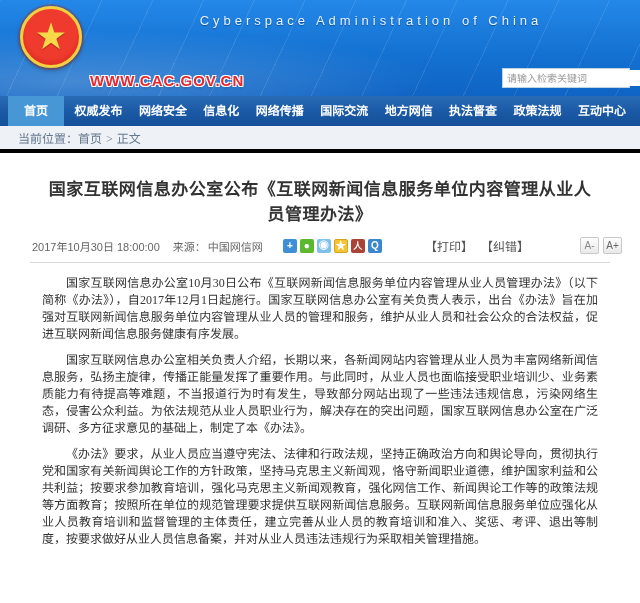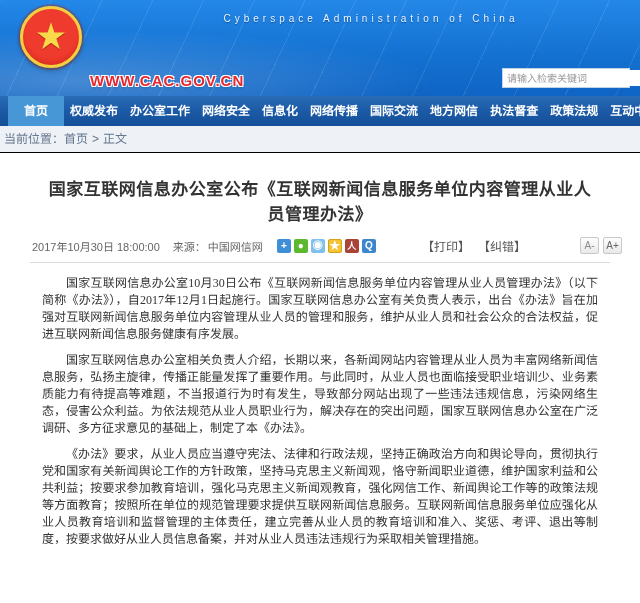--- a/index.html
+++ b/index.html
@@ -27,21 +27,21 @@
     box-shadow:0 0 0 2px rgba(180,40,20,.35), 0 2px 5px rgba(0,0,0,.35);
     display:flex; align-items:center; justify-content:center;
   }
   .emblem .star { color:#f9d94a; font-size:30px; line-height:1; text-shadow:0 1px 1px rgba(120,30,0,.6); }
   .title-block { position:absolute; left:102px; top:9px; width:538px; }
   .site-title {
     color:#fff; font-size:31px; font-weight:bold; letter-spacing:1px;
     white-space:nowrap; text-shadow:1px 2px 2px rgba(0,40,90,.55);
   }
   .site-subtitle {
-    color:#e9f3ff; font-size:10px; letter-spacing:4px; margin-top:4px;
+    color:#e9f3ff; font-size:13px; letter-spacing:4px; margin-top:4px;
     text-align:center; text-shadow:0 1px 1px rgba(0,40,90,.5);
   }
   .site-url {
     position:absolute; left:90px; bottom:7px;
     color:#e8262d; font-size:15px; font-weight:bold; letter-spacing:1px;
     text-shadow:-1px -1px 0 #fff,1px -1px 0 #fff,-1px 1px 0 #fff,1px 1px 0 #fff,0 2px 3px rgba(0,0,0,.25);
   }
   .search-box {
     position:absolute; right:10px; bottom:8px; width:128px; height:20px;
     background:#fff; border:1px solid #bcd3ea; display:flex; align-items:center;
@@ -59,39 +59,39 @@
     padding:0 8px;
   }
   .nav a {
     color:#fff; font-size:12px; font-weight:bold; text-decoration:none;
     line-height:30px; padding:0 6px; white-space:nowrap;
   }
   .nav a.active { background:#4796d6; padding:0 16px; }
 
   
   .breadcrumb {
-    height:27px; background:#eef1f6; border-bottom:1px solid #000000;
-    font-size:12px; color:#66788e; line-height:27px; padding-left:4px;
+    height:27px; background:#eef1f6; border-bottom:4px solid #000000;
+    font-size:12px; color:#66788e; line-height:27px; padding-left:18px;font-family:Liberation Serif, serif;
   }
   .breadcrumb a { color:#66788e; text-decoration:none; }
   .breadcrumb .sep { margin:0 4px; }
 
   
   .article { padding-top:16px; }
   .article-title {
     text-align:center; font-size:17px; font-weight:bold; color:#333;
     padding:6px 44px 10px; letter-spacing:.5px;
   }
   .meta-row {
     display:flex; align-items:center; font-size:11px; color:#666;
     padding:2px 12px 8px 32px;
   }
   .meta-row .date { margin-right:13px; }
   .meta-row .source-label { margin-right:2px; }
-  .meta-row .source { margin-right:14px;text-align:right; }
+  .meta-row .source { margin-right:20px;text-align:right; }
   .share { display:flex; gap:3px; align-items:center; }
   .share-icon {
     width:14px; height:14px; border-radius:2px; color:#fff; font-size:10px;
     line-height:14px; text-align:center; display:inline-block; cursor:pointer;
     font-weight:bold; overflow:hidden;
   }
   .si0 { background:#3f8fd6; }
   .si1 { background:#5cb82e; }
   .si2 { background:#7fc0ec; }
   .si3 { background:#f6c332; border:1px solid #cfa41e; line-height:12px; }
@@ -128,21 +128,20 @@
   <div class="site-url">WWW.CAC.GOV.CN</div>
   <div class="search-box">
     <input type="text" placeholder="请输入检索关键词" style="">
 
   </div>
 </div>
 
 <div class="nav">
   <a href="#" class="active">首页</a>
   <a href="#">权威发布</a>
-  <a href="#">办公室工作</a>
   <a href="#">网络安全</a>
   <a href="#">信息化</a>
   <a href="#">网络传播</a>
   <a href="#">国际交流</a>
   <a href="#">地方网信</a>
   <a href="#">执法督查</a>
   <a href="#">政策法规</a>
   <a href="#">互动中心</a>
 
 </div>

